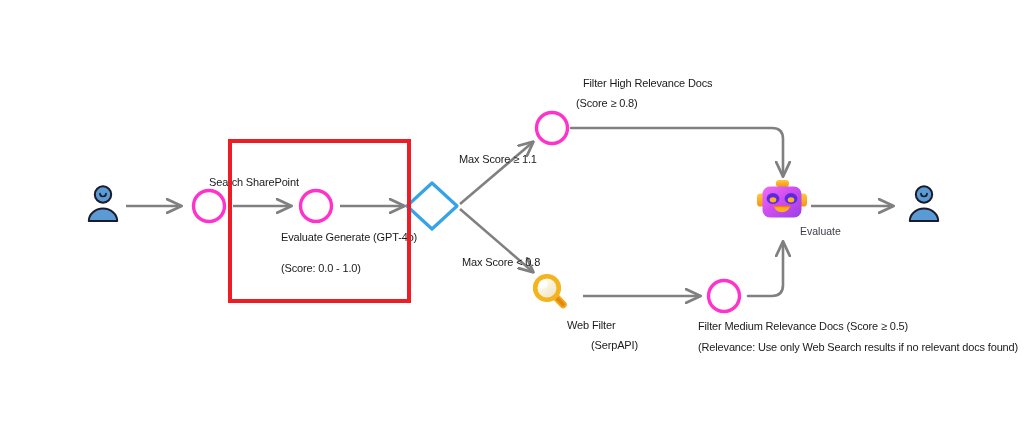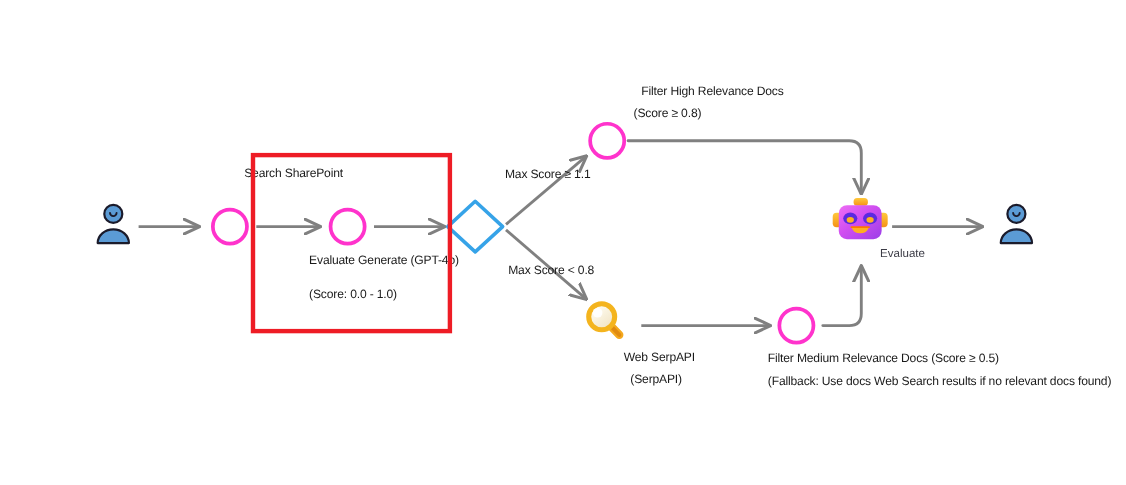--- a/index.html
+++ b/index.html
@@ -144,37 +144,37 @@
     <ellipse cx="16" cy="18.5" rx="6.4" ry="5.4" fill="#5b2ae0"></ellipse>
     <ellipse cx="34" cy="18.5" rx="6.4" ry="5.4" fill="#5b2ae0"></ellipse>
     <ellipse cx="16" cy="19.8" rx="3.3" ry="2.6" fill="#ffb020"></ellipse>
     <ellipse cx="34" cy="19.8" rx="3.3" ry="2.6" fill="#ffb020"></ellipse>
     <path d="M 17 26.5 a 8.5 8.5 0 0 0 16 0 z" fill="#ffb020"></path>
     <path d="M 17 26.5 h 16" stroke="#ff7a00" stroke-width="1.6" stroke-linecap="round"></path>
   </g>
 
 </svg>
 
-<div class="lbl" style="left:165px; top:152px;margin-left:13px;">Search SharePoint</div>
+<div class="lbl" style="left:165px; top:176px;">Search SharePoint</div>
 
 <div class="lbl" style="left:237px; top:231px;">Evaluate Generate (GPT-4o)</div>
 
 <div class="lbl" style="left:237px; top:262px;">(Score: 0.0 - 1.0)</div>
 
 <div class="lbl" style="left:415px; top:153px;">Max Score ≥ 1.1</div>
 
-<div class="lbl" style="left:418px; top:240px;">Max Score &lt; 0.8</div>
+<div class="lbl" style="left:418px; top:256px;">Max Score &lt; 0.8</div>
 
 <div class="lbl" style="left:539px; top:77px;">Filter High Relevance Docs</div>
 
 <div class="lbl" style="left:532px; top:97px;">(Score ≥ 0.8)</div>
 
-<div class="lbl" style="left:523px; top:319px;">Web SerpAPI</div>
+<div class="lbl" style="left:523px; top:319px;">Web Filter</div>
 
-<div class="lbl" style="left:529px; top:339px;">(SerpAPI)</div>
+<div class="lbl" style="left:547px; top:339px;">(SerpAPI)</div>
 
 <div class="lbl" style="left:654px; top:320px;">Filter Medium Relevance Docs (Score ≥ 0.5)</div>
 
-<div class="lbl" style="left:654px; top:341px;">(Fallback: Use docs Web Search results if no relevant docs found)</div>
+<div class="lbl" style="left:654px; top:341px;">(Relevance: Use only Web Search results if no relevant docs found)</div>
 
 <div class="lbl-generate" style="left:800px; top:225px;">Evaluate</div>
 
 <div class="redbox" style="left:228px; top:139px; width:183px; height:164px;"></div>
 
 </body></html>

